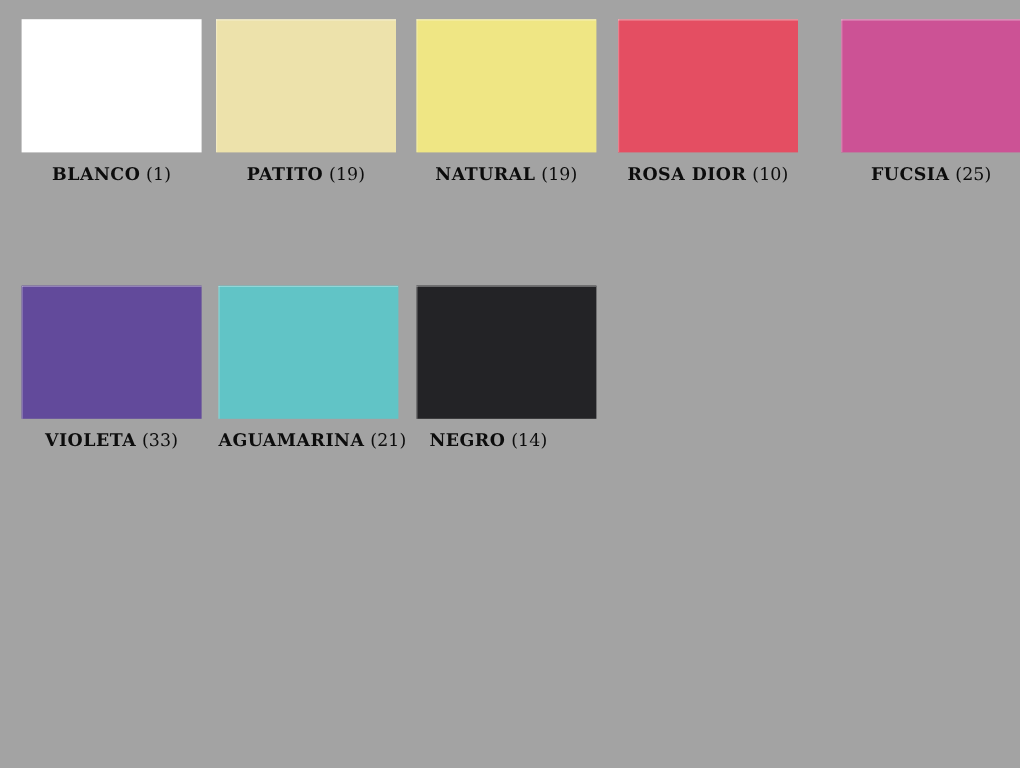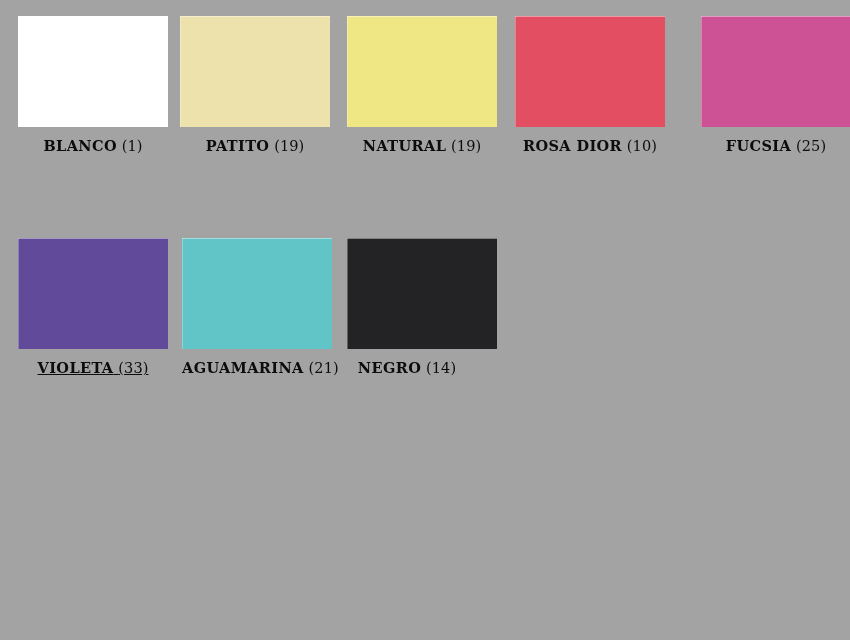--- a/index.html
+++ b/index.html
@@ -95,21 +95,21 @@
         <div class="swatch-label" style="color: rgb(12, 12, 12);"><span class="swatch-name">ROSA DIOR</span> <span class="swatch-count">(10)</span></div>
       </div>
       <div class="swatch-cell" style="left: 701px; width: 150px;">
         <div class="swatch-chip has-color" style="background: rgb(204, 82, 149); width: 150px;"></div>
         <div class="swatch-label" style="color: rgb(12, 12, 12);"><span class="swatch-name">FUCSIA</span> <span class="swatch-count">(25)</span></div>
       </div>
     </div>
   <div class="swatch-row" id="swatch-row-2">
       <div class="swatch-cell" style="left: 18px; width: 150px;">
         <div class="swatch-chip has-color" style="background: rgb(98, 74, 155); width: 150px;"></div>
-        <div class="swatch-label" style="color: rgb(12, 12, 12); text-decoration: underline;"><span class="swatch-name">VIOLETA</span> <span class="swatch-count">(33)</span></div>
+        <div class="swatch-label" style="color: rgb(12, 12, 12);"><span class="swatch-name">VIOLETA</span> <span class="swatch-count">(33)</span></div>
       </div>
       <div class="swatch-cell" style="left: 182px; width: 150px;">
         <div class="swatch-chip has-color" style="background: rgb(97, 196, 198); width: 150px;"></div>
         <div class="swatch-label" style="color: rgb(12, 12, 12);"><span class="swatch-name">AGUAMARINA</span> <span class="swatch-count">(21)</span></div>
       </div>
       <div class="swatch-cell" style="left: 347px; width: 120px;">
         <div class="swatch-chip has-color" style="background: rgb(35, 35, 38); width: 150px;"></div>
         <div class="swatch-label" style="color: rgb(12, 12, 12);"><span class="swatch-name">NEGRO</span> <span class="swatch-count">(14)</span></div>
       </div>
     </div>

